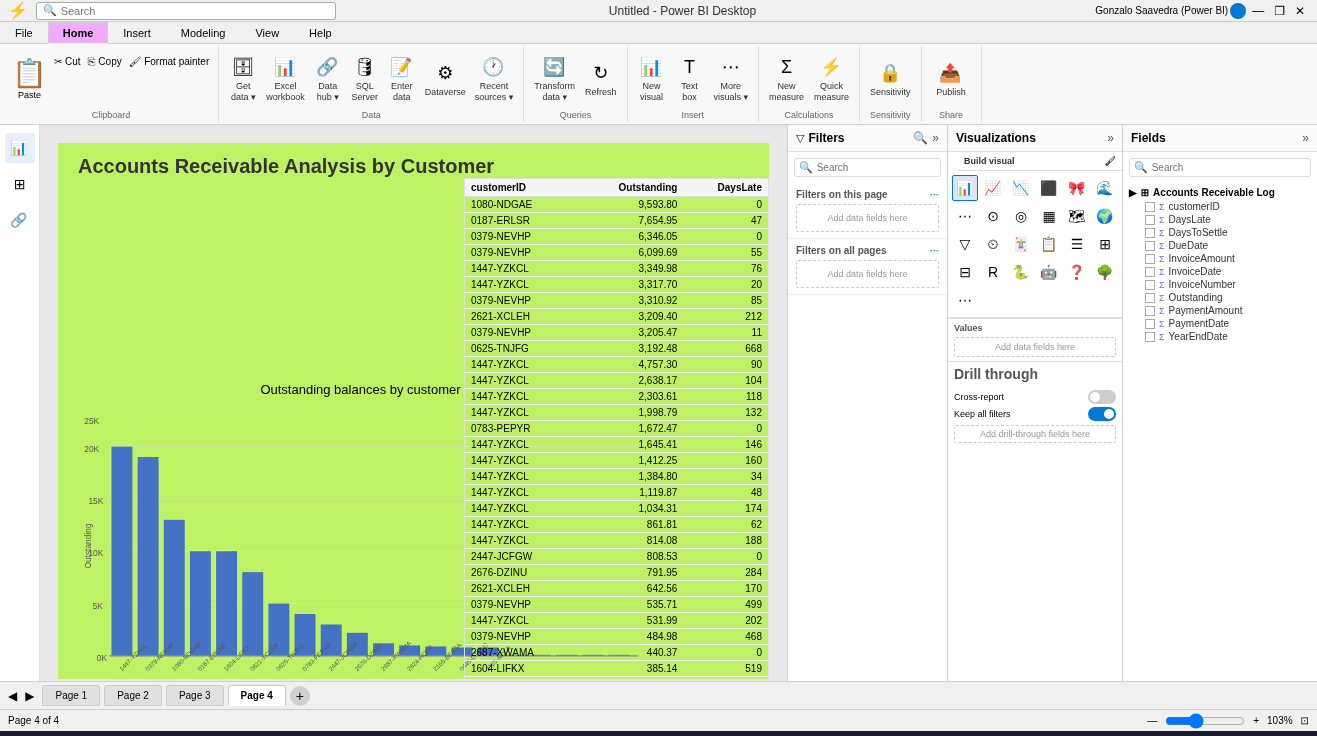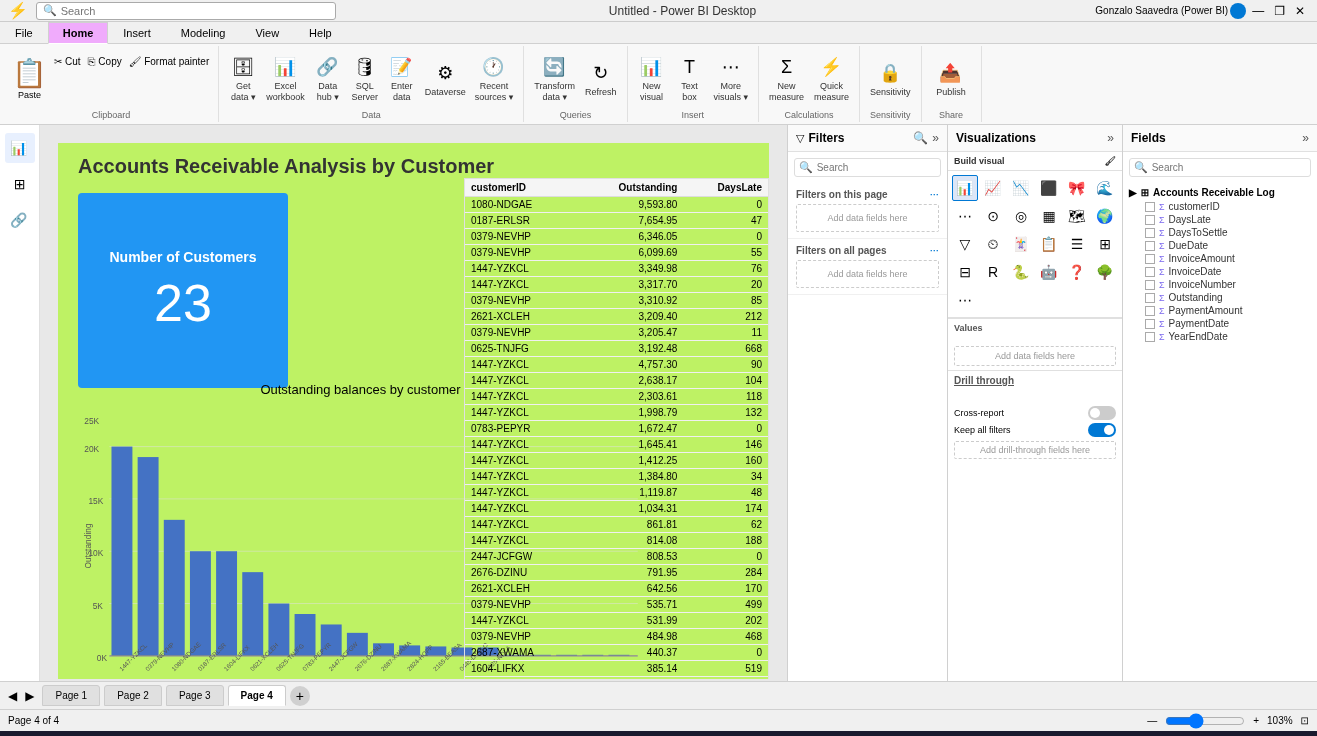--- a/index.html
+++ b/index.html
@@ -103,21 +103,21 @@
     .filter-section { padding: 6px 8px; font-size: 10px; border-bottom: 1px solid #f0f0f0; }
     .filter-section-title { font-size: 10px; font-weight: 600; color: #555; margin-bottom: 4px; display: flex; justify-content: space-between; align-items: center; }
     .filter-add-btn { font-size: 9px; color: #0078d4; cursor: pointer; }
     .filter-add-area { border: 1px dashed #ccc; padding: 8px; text-align: center; font-size: 9px; color: #999; border-radius: 2px; }
 
     
     .viz-panel { width: 175px; background: white; border-right: 1px solid #d0d0d0; display: flex; flex-direction: column; }
     .viz-icon { width: 26px; height: 26px; display: flex; align-items: center; justify-content: center; font-size: 14px; cursor: pointer; border-radius: 2px; border: 1px solid transparent; }
     .viz-icon.active { background: #dce6f7; border-color: #0078d4; }
     .viz-section { padding: 4px 6px; border-top: 1px solid #e0e0e0; }
-    .viz-section-title { font-size: 9px; font-weight: 600; color: #555; margin-bottom: 13px; }
+    .viz-section-title { font-size: 9px; font-weight: 600; color: #555; margin-bottom: 4px; }
     .viz-add-btn { font-size: 9px; color: #999; border: 1px dashed #ccc; padding: 4px; text-align: center; border-radius: 2px; }
 
     
     .fields-panel { flex: 1; background: white; display: flex; flex-direction: column; }
     .fields-search { margin: 6px; display: flex; align-items: center; border: 1px solid #ddd; border-radius: 3px; padding: 2px 4px; gap: 4px; }
     .fields-search input { border: none; outline: none; font-size: 10px; width: 100%; }
     .field-group { padding: 2px 6px; }
     .field-group-header { display: flex; align-items: center; gap: 4px; cursor: pointer; padding: 2px 0; font-size: 10px; font-weight: 600; }
     .field-item { display: flex; align-items: center; gap: 4px; padding: 1px 0 1px 16px; font-size: 10px; color: #333; cursor: pointer; }
     .field-checkbox { width: 10px; height: 10px; border: 1px solid #aaa; background: white; }
@@ -133,21 +133,21 @@
     .page-tab { padding: 4px 12px; font-size: 10px; cursor: pointer; border: 1px solid #ccc; border-radius: 3px 3px 0 0; background: #e0e0e0; }
     .page-tab.active { background: white; border-bottom-color: white; font-weight: 600; }
     .page-tab-add { width: 20px; height: 20px; display: flex; align-items: center; justify-content: center; cursor: pointer; background: #d0d0d0; border-radius: 50%; font-size: 14px; }
 
     
     .taskbar { height: 30px; background: #1a1a2e; display: flex; align-items: center; justify-content: space-between; padding: 0 8px; }
     .taskbar-left { display: flex; align-items: center; gap: 6px; }
     .taskbar-icon { width: 22px; height: 22px; display: flex; align-items: center; justify-content: center; cursor: pointer; font-size: 14px; }
 
     .drillthrough-section { padding: 4px 6px; border-top: 1px solid #e0e0e0; font-size: 10px; }
-    .drillthrough-title { font-weight: 600; color: #555; font-size: 10px; margin-bottom: 20px; text-decoration: underline; }
+    .drillthrough-title { font-weight: 600; color: #555; font-size: 14px; margin-bottom: 8px; }
     .toggle-row { display: flex; align-items: center; justify-content: space-between; margin-bottom: 3px; font-size: 9px; }
     .toggle { width: 28px; height: 14px; background: #0078d4; border-radius: 7px; position: relative; cursor: pointer; }
     .toggle::after { content: ''; position: absolute; right: 2px; top: 2px; width: 10px; height: 10px; background: white; border-radius: 50%; }
     .toggle.off { background: #ccc; }
     .toggle.off::after { right: auto; left: 2px; }
     .drillthrough-add { font-size: 9px; color: #999; border: 1px dashed #ccc; padding: 3px; text-align: center; border-radius: 2px; margin-top: 4px; }
   </style>
 </head>
 <body>
 
@@ -304,24 +304,20 @@
   <div class="left-nav">
     <div class="nav-icon active">📊</div>
     <div class="nav-icon">⊞</div>
     <div class="nav-icon">🔗</div>
   </div>
 
   <div class="canvas-area">
     <div class="canvas">
       <div class="canvas-title">Accounts Receivable Analysis by Customer</div>
 
-      <div class="num-card">
-        <div class="num-card-title">Number of Customers</div>
-        <div class="num-card-value">23</div>
-      </div>
 
       <div class="bar-chart-container">
         <div class="bar-chart-title">Outstanding balances by customer</div>
         <div class="bar-chart-area">
           <svg class="bar-chart-svg" viewBox="0 0 540 270">
 
             <text class="axis-label" x="18" y="245" font-size="8" fill="#555">0K</text>
             <text class="axis-label" x="14" y="195" font-size="8" fill="#555">5K</text>
             <text class="axis-label" x="10" y="145" font-size="8" fill="#555">10K</text>
             <text class="axis-label" x="10" y="95" font-size="8" fill="#555">15K</text>
@@ -583,21 +579,21 @@
       </div>
     </div>
 
     <div class="viz-panel">
       <div class="panel-header">
         <span class="panel-title">Visualizations</span>
         <div class="panel-icons">
           <span class="panel-icon">»</span>
         </div>
       </div>
-      <div style="padding:4px 6px;font-size:9px;font-weight:600;color:#333;border-bottom:1px solid #e0e0e0;display:flex;justify-content:space-between;">
+      <div style="padding:4px 6px;font-size:9px;font-weight:600;color:#333;border-bottom:1px solid #e0e0e0;display:flex;justify-content:space-between;margin-left:10px;">
         <span style="cursor:pointer;">Build visual</span>
         <span style="cursor:pointer;">🖌</span>
       </div>
 
       <div style="padding:4px;border-bottom:1px solid #e0e0e0;">
         <div style="display:flex;flex-wrap:wrap;gap:2px;">
           <span class="viz-icon active">📊</span>
           <span class="viz-icon">📈</span>
           <span class="viz-icon">📉</span>
           <span class="viz-icon">⬛</span>

